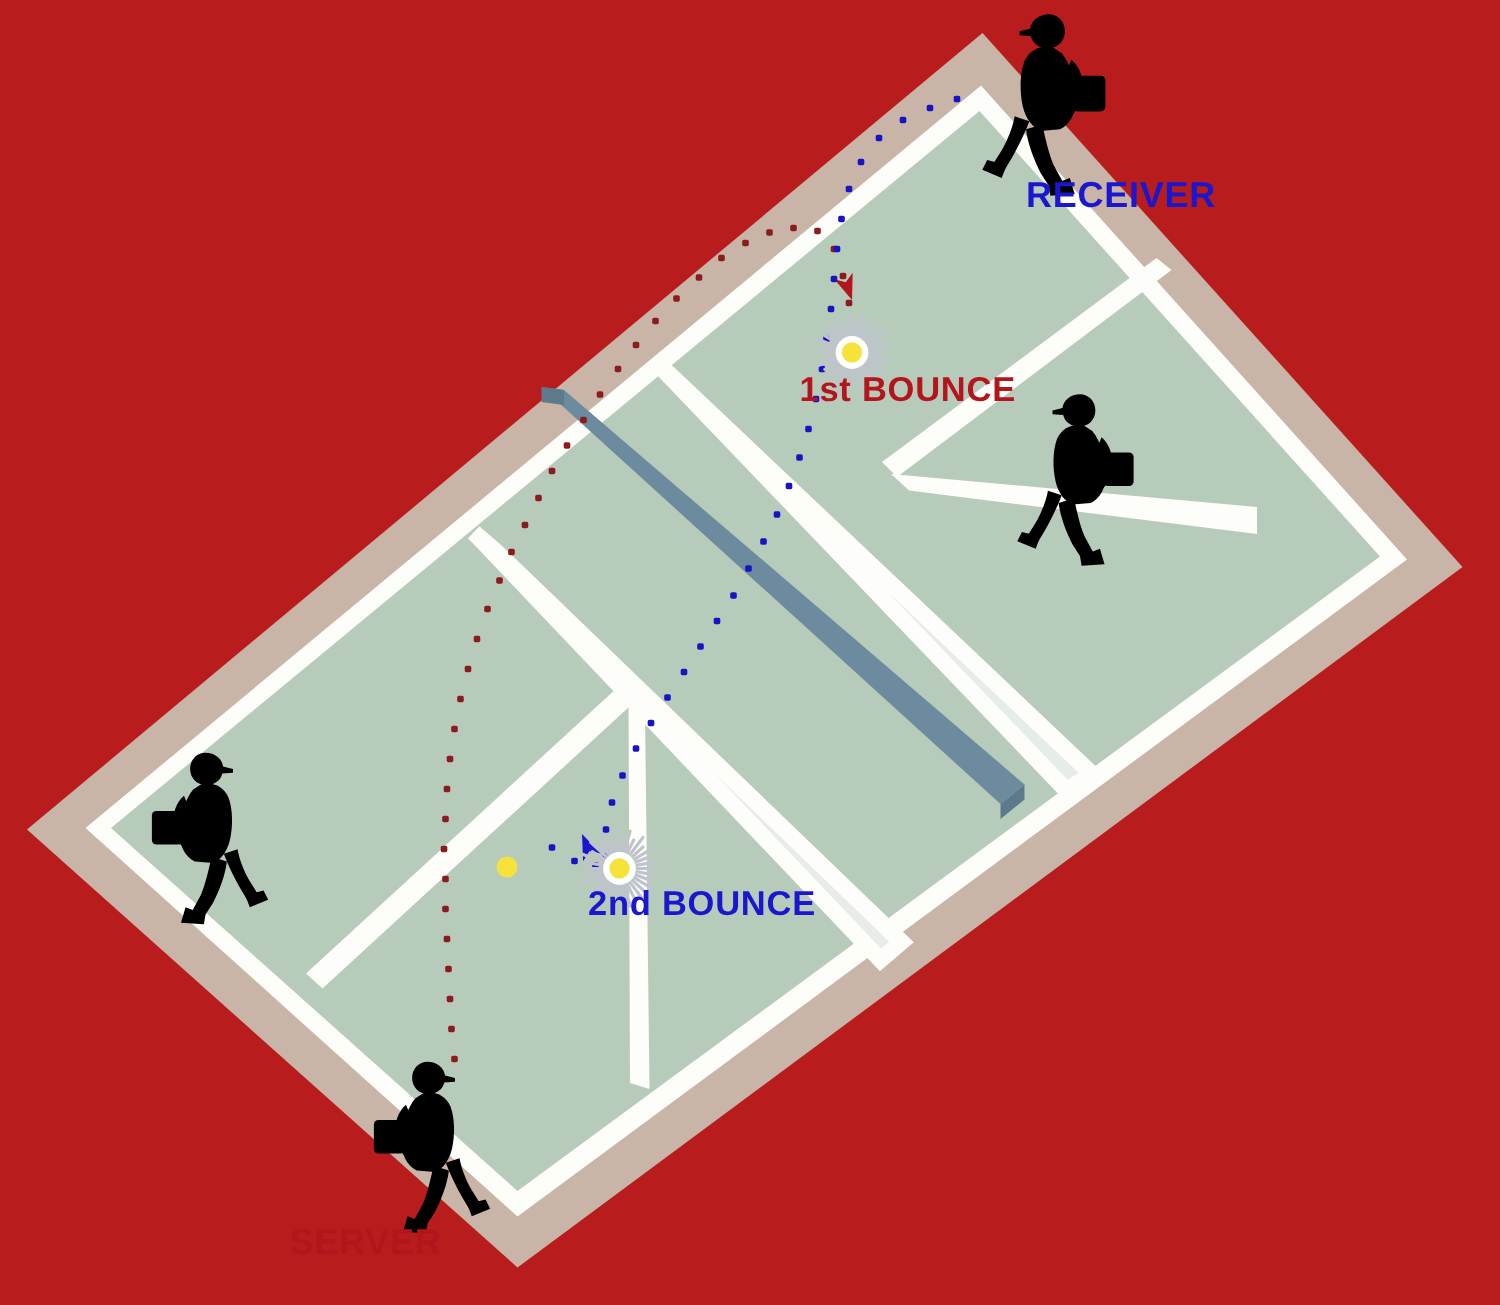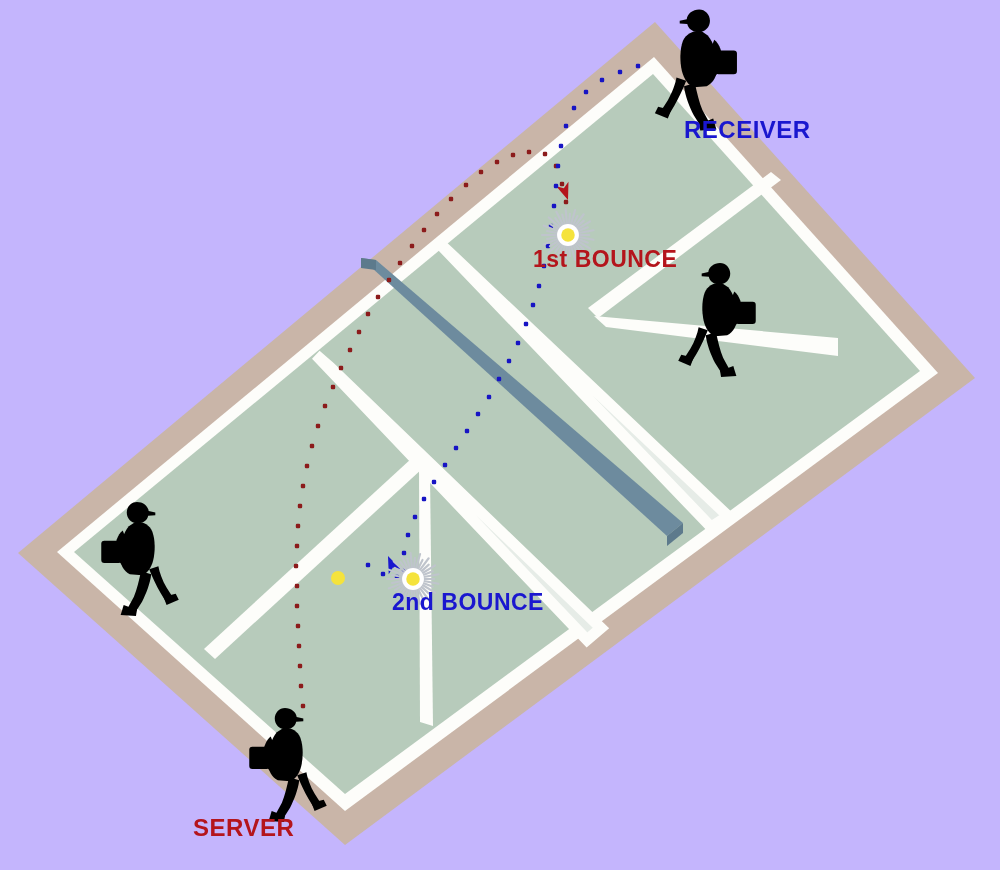--- a/index.html
+++ b/index.html
@@ -1,18 +1,18 @@
 <!DOCTYPE html>
 <html><head>
 <meta charset="utf-8">
 <style>
   html,body{margin:0;padding:0;background:#ffffff;}
   body{width:1000px;height:870px;overflow:hidden;
        font-family:"Liberation Sans", sans-serif;}
-  #stage{position:relative;width:1000px;height:870px;background:#c4b5fd;}
+  #stage{position:relative;width:1000px;height:870px;background:#b91c1c;}
   svg{display:block;}
   .lbl{font-weight:bold;letter-spacing:.5px;}
 </style>
 </head>
 <body>
 
 <div id="stage">
   <svg id="scene" width="1000" height="870" viewBox="0 0 1000 870" xmlns="http://www.w3.org/2000/svg">
 
     <defs>

